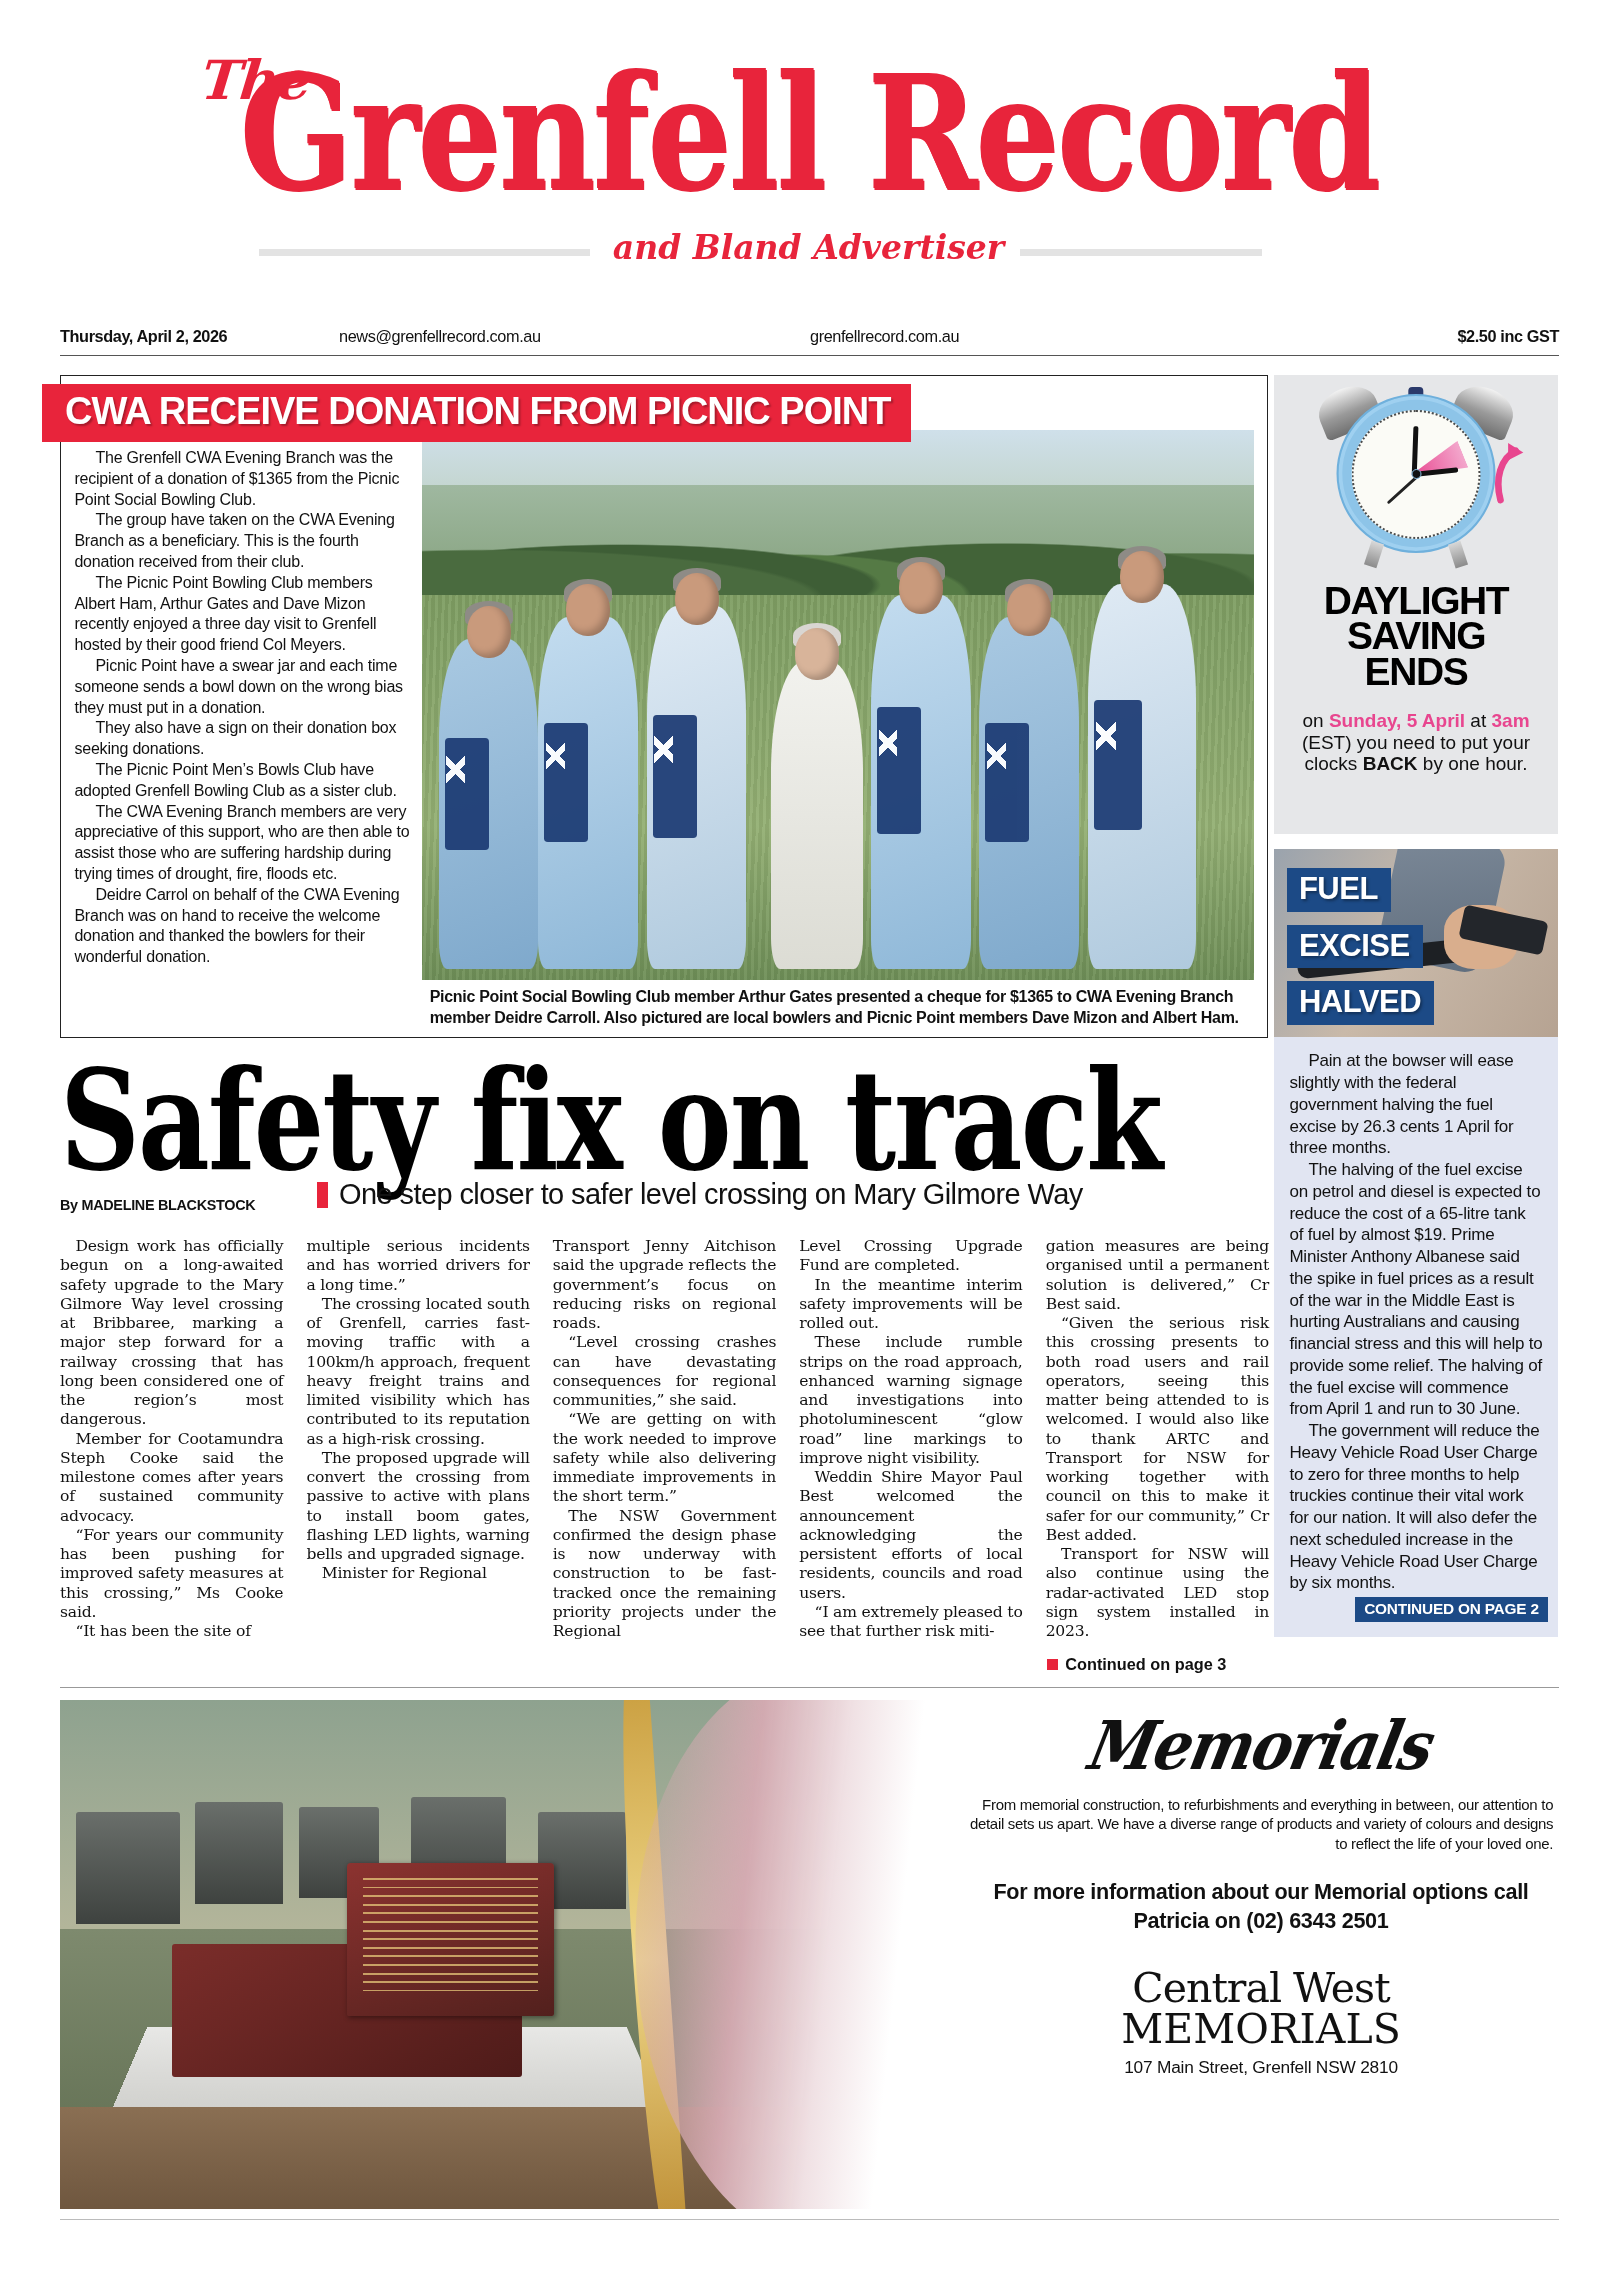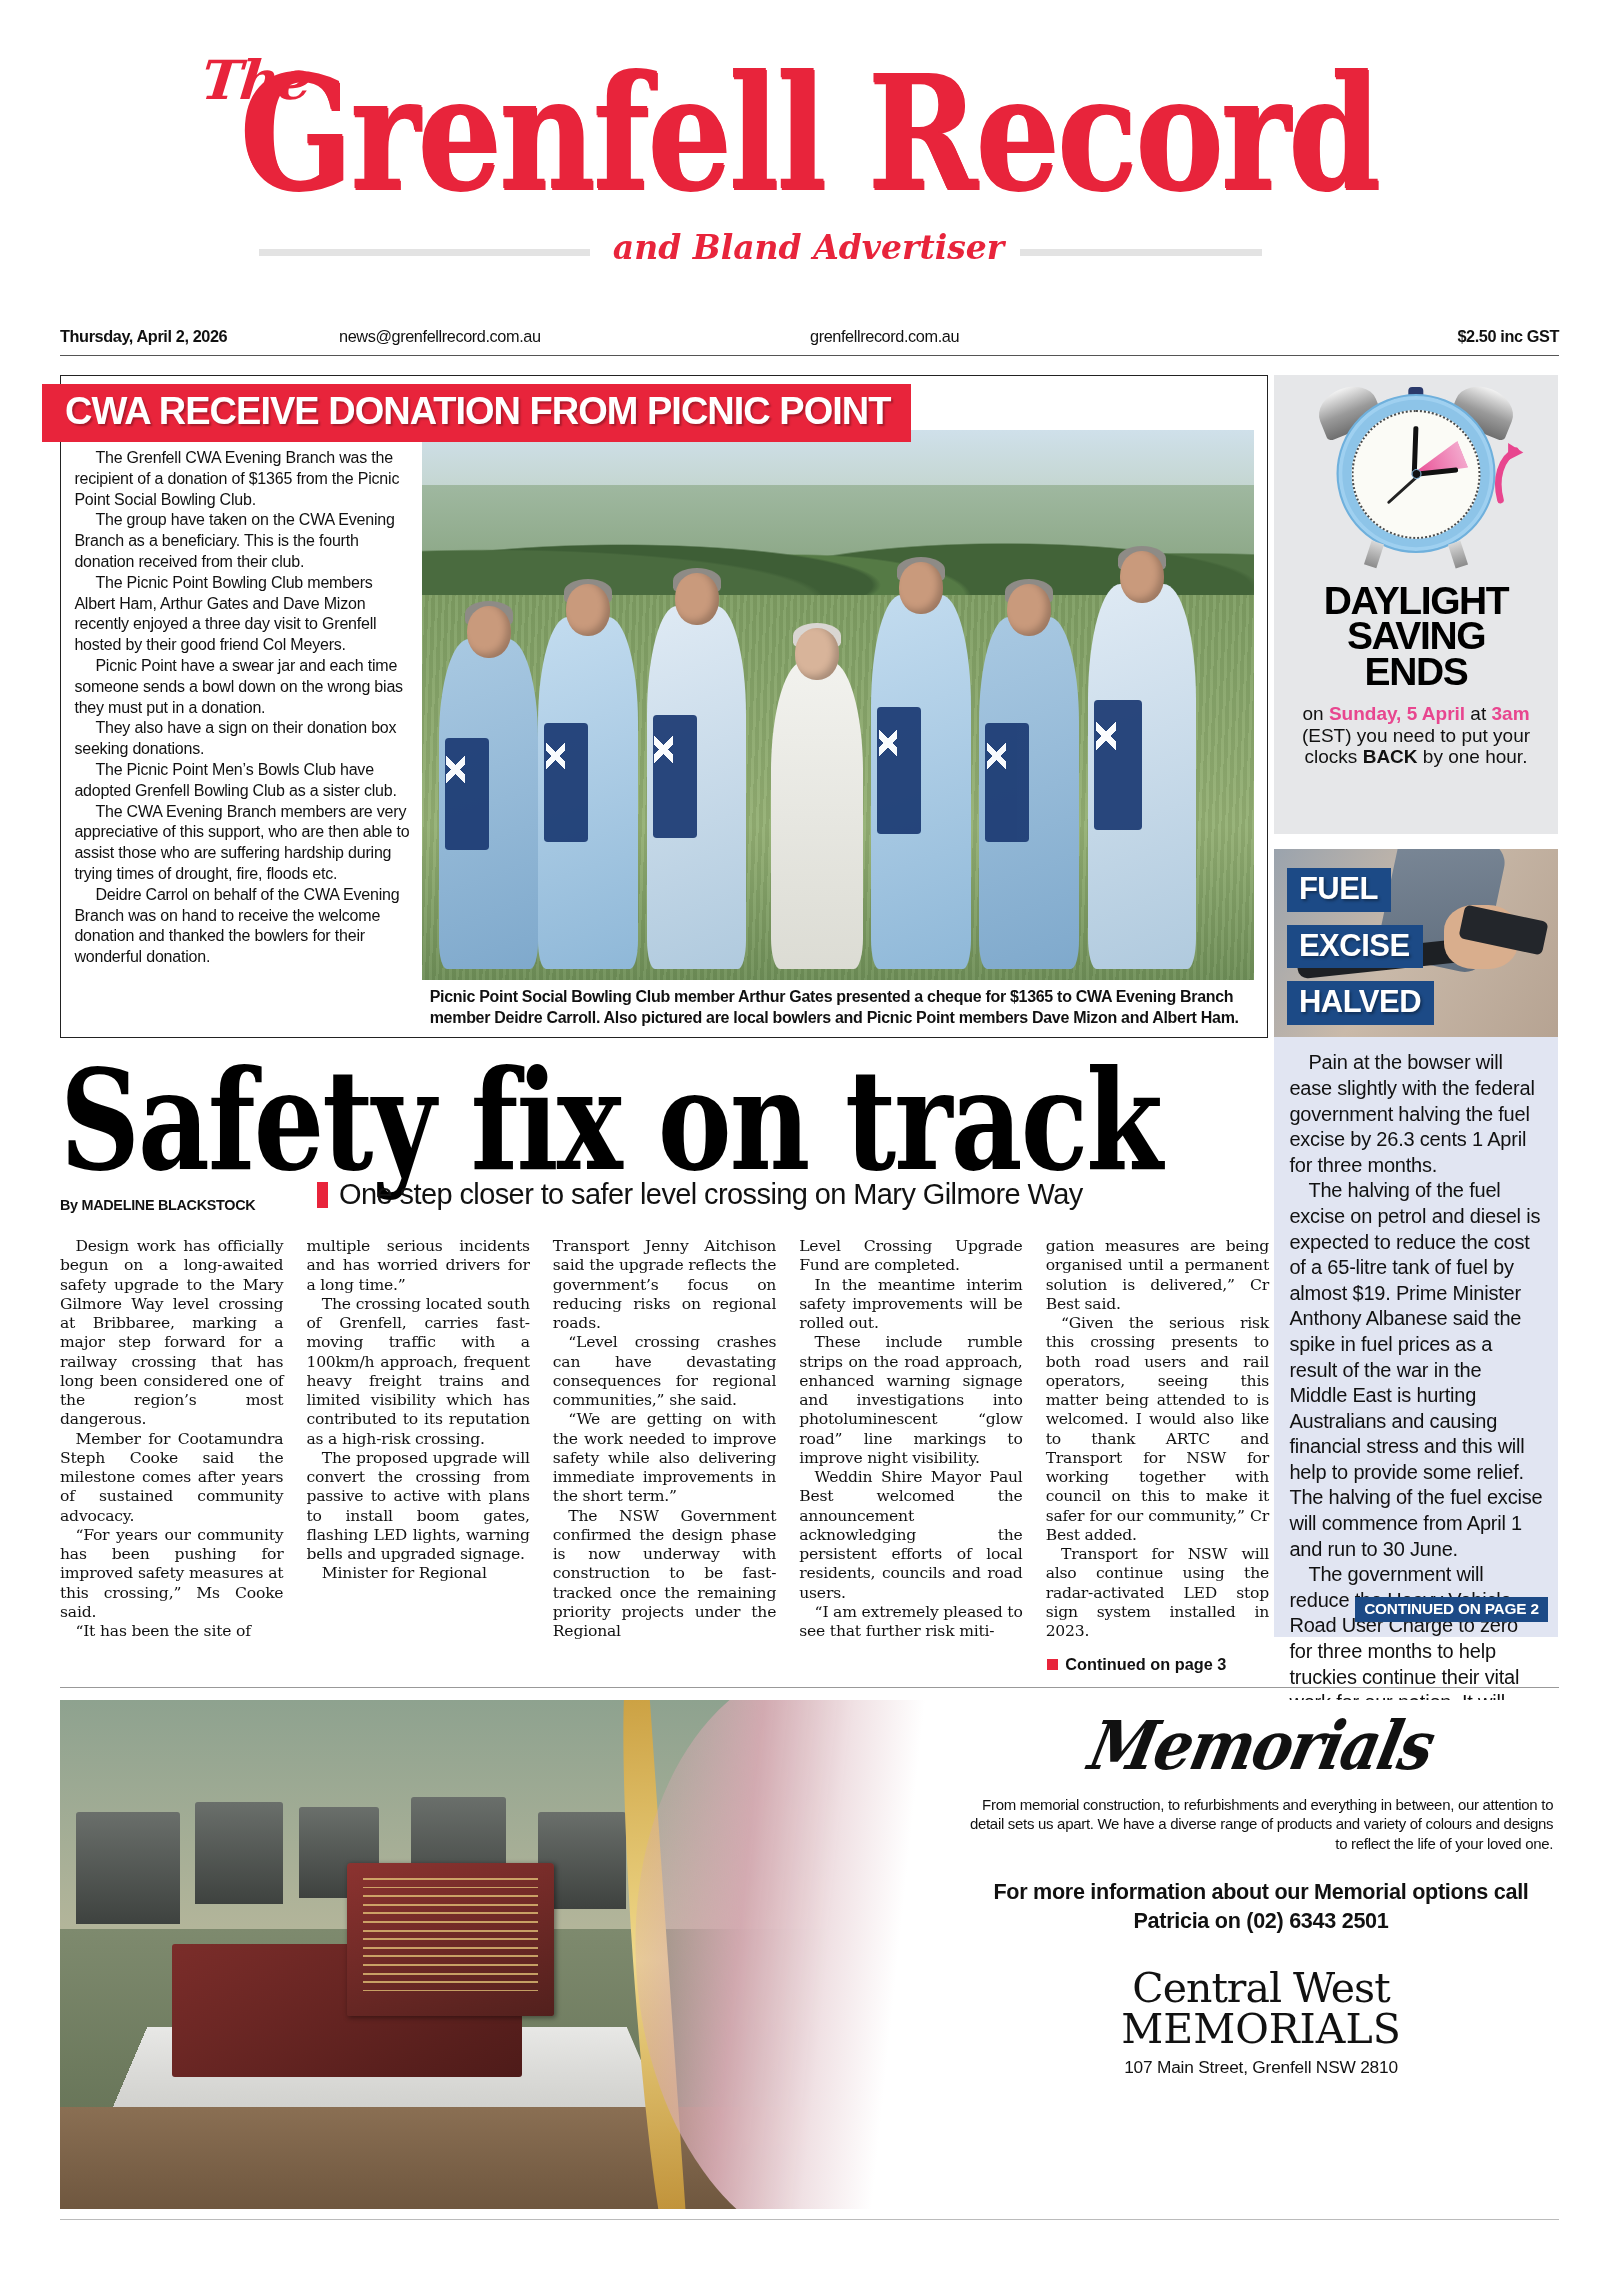--- a/index.html
+++ b/index.html
@@ -226,21 +226,21 @@
   .foot { position:absolute; width:13.4px; height:25px; background:linear-gradient(#d8d8d8,#8b8b8b); bottom:-15.4px; }
   .foot-l { left: 29px; transform: rotate(18deg); }
   .foot-r { right: 29px; transform: rotate(-18deg); }
   .ds-arrow { position:absolute; right: 29px; top: 60px; width: 38px; height: 63px; }
   .ds-title {
     font-family: "Liberation Sans", sans-serif;
     font-weight: bold; font-size: 39px; line-height: 0.92;
     letter-spacing: -1.4px; color: #000; margin-top: 3.8px;
   }
   .ds-body {
-    font-size: 19px; line-height: 1.13; margin-top: 13px;
+    font-size: 19px; line-height: 1.13; margin-top: 20px;
     padding: 0 11.5px; color: #111;
   }
   .ds-pink { color: #e8468f; font-weight: bold; }
   .ds-b { font-weight: bold; }
 
   
   .fe-box {
     position: absolute;
     left: 1274px; top: 849px;
     width: 284px;
@@ -260,21 +260,21 @@
     color: #fff;
     font-weight: bold;
     font-size: 31px;
     letter-spacing: -0.5px;
     padding: 2.9px 13.4px 4.8px 11.5px;
     margin-bottom: 13px;
     text-shadow: 1.9px 1.9px 2.9px rgba(0,0,0,0.35);
   }
   .fe-text {
     padding: 13.4px 15.4px 0 15.4px;
-    font-size: 20px;
+    font-size: 17px;
     line-height: 1.28;
     letter-spacing: -0.2px;
   }
   .fe-text p { text-indent: 19px; }
   .fe-cont {
     position: absolute;
     right: 9.6px; bottom: 15.4px;
     background: #1c4a86;
     color: #fff;
     font-weight: bold;

